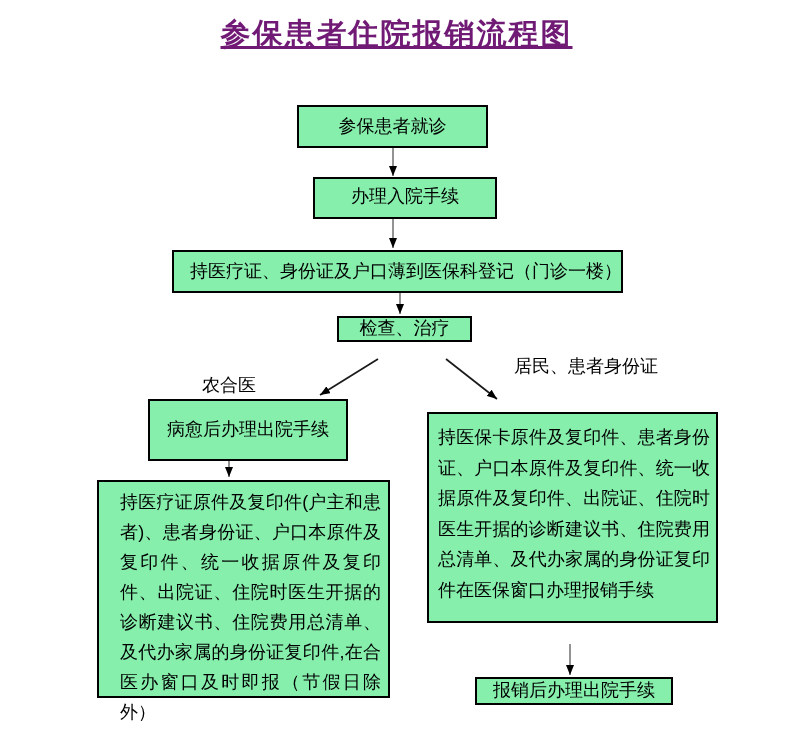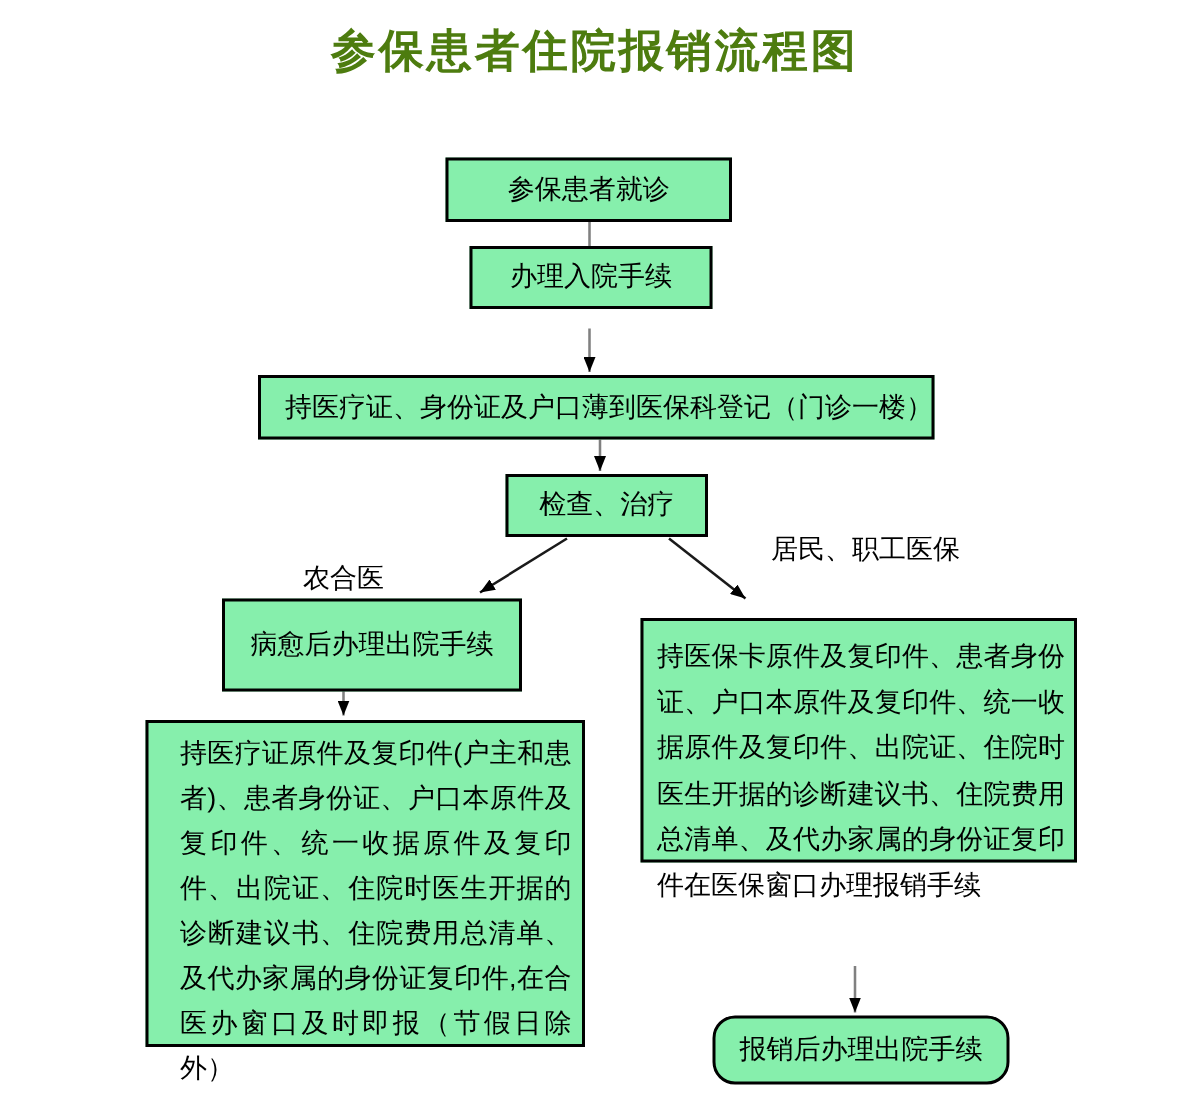--- a/index.html
+++ b/index.html
@@ -19,21 +19,22 @@
   .title {
     position: absolute;
     left: 0;
     top: 14px;
     width: 100%;
     margin: 0;
     text-align: center;
     font-size: 30px;
     font-weight: 600;
     letter-spacing: 2px;
-    color: #4d7c0f;
+    color: #701a75;
+    text-decoration: underline;
   }
   .arrows {
     position: absolute;
     left: 0;
     top: 0;
     pointer-events: none;
   }
   .node {
     position: absolute;
     box-sizing: border-box;
@@ -46,29 +47,29 @@
     line-height: 1.2;
     white-space: nowrap;
   }
   .node.big {
     display: block;
     white-space: normal;
     text-align: justify;
     font-size: 18px;
   }
   #n-visit          { left: 297px; top: 105px; width: 191px; height: 43px; }
-  #n-admission      { left: 313px; top: 164px; width: 162px; height: 42px; }
+  #n-admission      { left: 313px; top: 177px; width: 184px; height: 42px; font-family: Liberation Mono, monospace; }
   #n-register       { left: 172px; top: 250px; width: 451px; height: 43px; padding-left: 17px; }
-  #n-treatment      { left: 337px; top: 316px; width: 135px; height: 42px; }
+  #n-treatment      { left: 337px; top: 316px; width: 135px; height: 26px; }
   #n-discharge-left { left: 148px; top: 399px; width: 200px; height: 62px; }
   #n-left-detail    { left:  97px; top: 480px; width: 293px; height: 218px;
                       padding: 5px 7px 5px 21px; line-height: 30px; }
-  #n-right-detail   { left: 427px; top: 412px; width: 291px; height: 163px;
+  #n-right-detail   { left: 427px; top: 412px; width: 291px; height: 211px;
                       padding: 8px 6px 8px 9px; line-height: 30.5px; }
-  #n-discharge-right{ left: 475px; top: 677px; width: 198px; height: 46px; border-radius: 15px; }
+  #n-discharge-right{ left: 475px; top: 677px; width: 198px; height: 28px; }
   .branch-label {
     position: absolute;
     font-size: 18px;
     white-space: nowrap;
     color: #000000;
   }
   #lbl-left  { left: 202px; top: 357px; margin-top: 16px; }
   #lbl-right { left: 514px; top: 354px; }
 </style>
 </head>
@@ -96,21 +97,21 @@
   <div class="node" id="n-visit">参保患者就诊</div>
 
   <div class="node" id="n-admission">办理入院手续</div>
 
   <div class="node" id="n-register">持医疗证、身份证及户口薄到医保科登记（门诊一楼）</div>
 
   <div class="node" id="n-treatment">检查、治疗</div>
 
   <div class="branch-label" id="lbl-left">农合医</div>
 
-  <div class="branch-label" id="lbl-right">居民、职工医保</div>
+  <div class="branch-label" id="lbl-right">居民、患者身份证</div>
 
   <div class="node" id="n-discharge-left">病愈后办理出院手续</div>
 
   <div class="node big" id="n-left-detail">持医疗证原件及复印件(户主和患者)、患者身份证、户口本原件及复印件、统一收据原件及复印件、出院证、住院时医生开据的诊断建议书、住院费用总清单、及代办家属的身份证复印件,在合医办窗口及时即报（节假日除外）</div>
 
   <div class="node big" id="n-right-detail">持医保卡原件及复印件、患者身份证、户口本原件及复印件、统一收据原件及复印件、出院证、住院时医生开据的诊断建议书、住院费用总清单、及代办家属的身份证复印件在医保窗口办理报销手续</div>
 
   <div class="node" id="n-discharge-right">报销后办理出院手续</div>
 
 </div>

